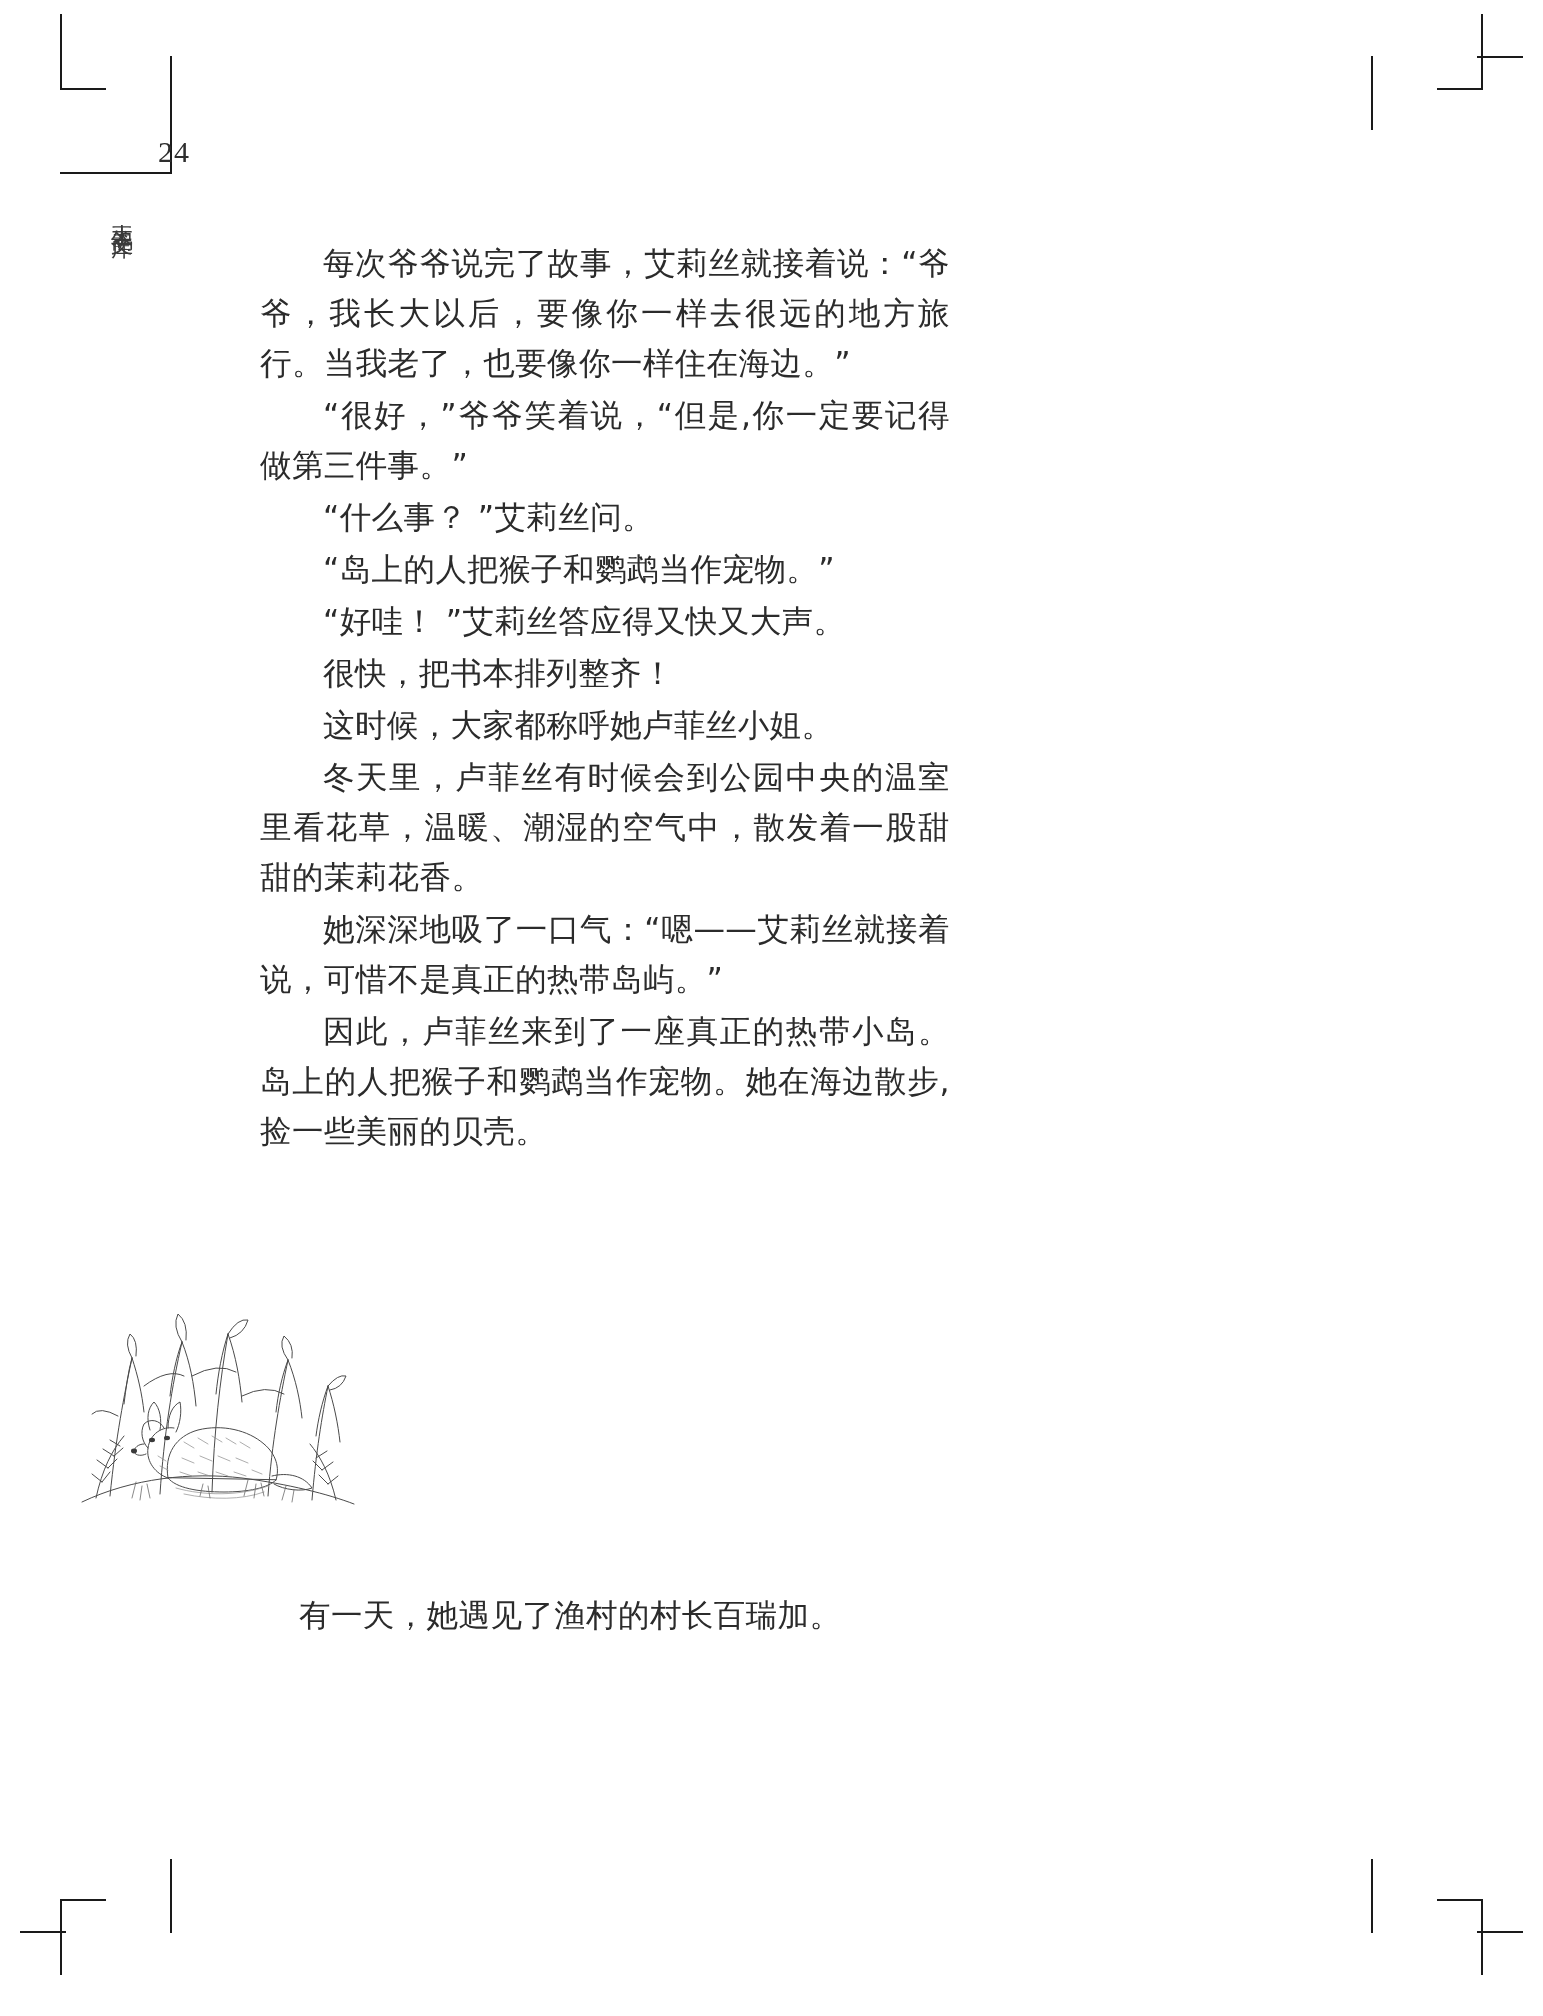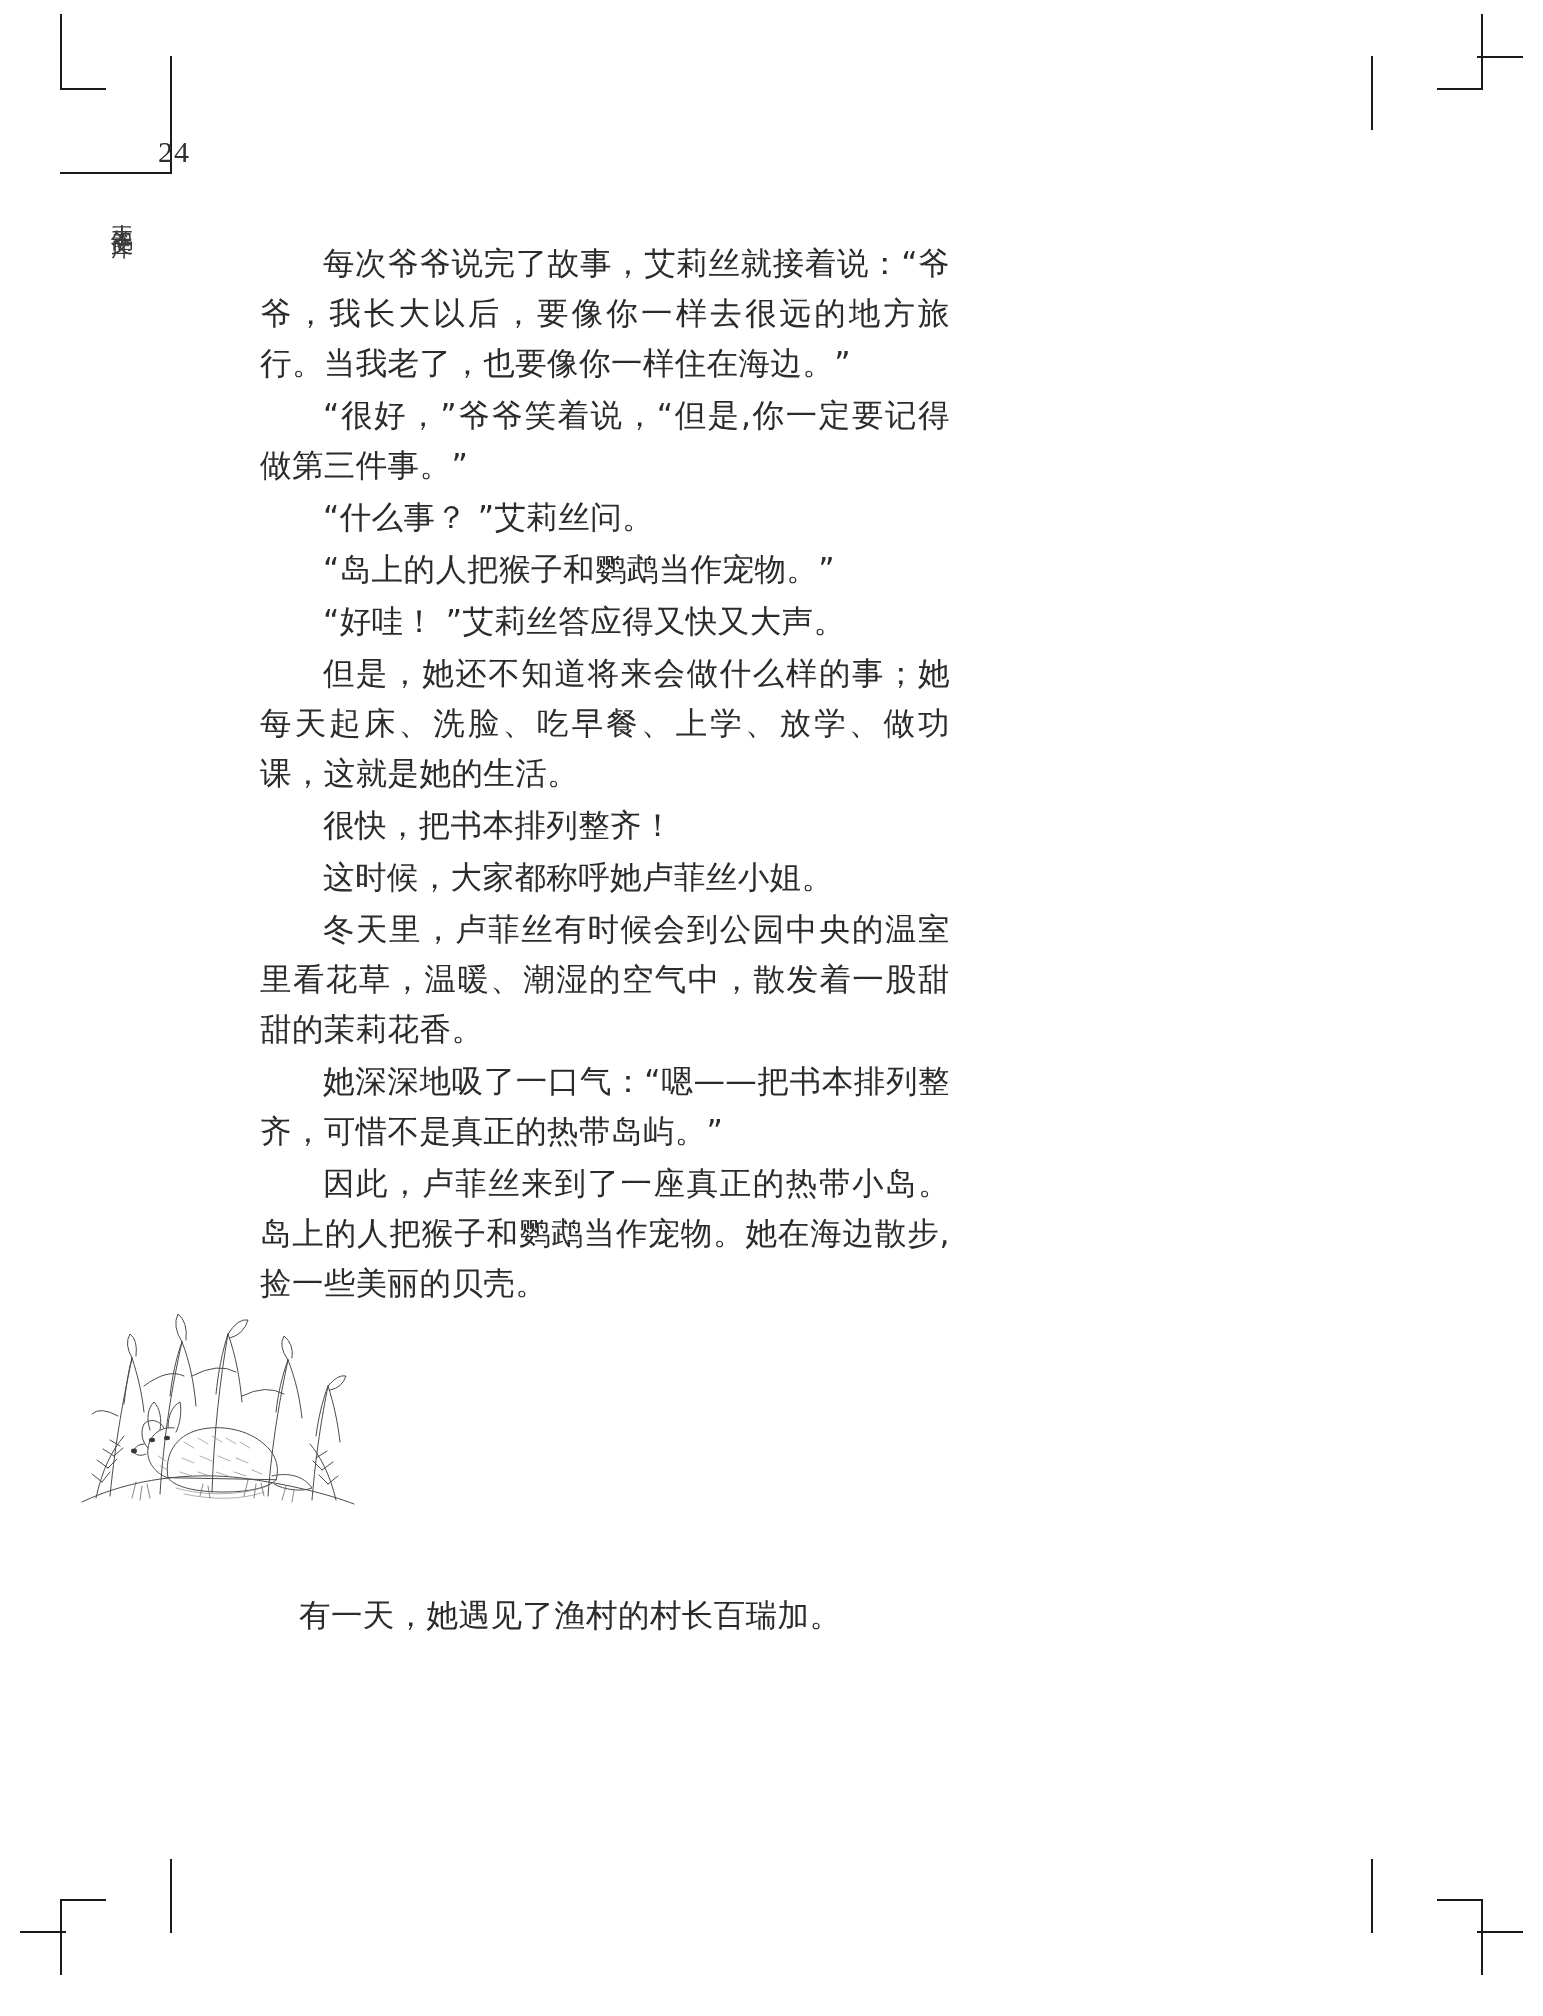--- a/index.html
+++ b/index.html
@@ -150,25 +150,24 @@
   <div class="folio">24</div>
 
   <div class="series-vertical">大王鸽文库</div>
 
   <div class="body-block">
     <p class="para indent">每次爷爷说完了故事，艾莉丝就接着说：“爷爷，我长大以后，要像你一样去很远的地方旅行。当我老了，也要像你一样住在海边。”</p>
     <p class="para indent">“很好，”爷爷笑着说，“但是,你一定要记得做第三件事。”</p>
     <p class="para indent">“什么事？ ”艾莉丝问。</p>
     <p class="para indent">“岛上的人把猴子和鹦鹉当作宠物。”</p>
     <p class="para indent">“好哇！ ”艾莉丝答应得又快又大声。</p>
-    <p class="para indent">但是，她还不知道将来会做什么样的事；她每天起床、洗脸、吃早餐、上学、放学、做功课，这就是她的生活。</p>
     <p class="para indent">很快，把书本排列整齐！</p>
     <p class="para indent">这时候，大家都称呼她卢菲丝小姐。</p>
     <p class="para indent">冬天里，卢菲丝有时候会到公园中央的温室里看花草，温暖、潮湿的空气中，散发着一股甜甜的茉莉花香。</p>
-    <p class="para indent">她深深地吸了一口气：“嗯——把书本排列整齐，可惜不是真正的热带岛屿。”</p>
+    <p class="para indent">她深深地吸了一口气：“嗯——艾莉丝就接着说，可惜不是真正的热带岛屿。”</p>
     <p class="para indent">因此，卢菲丝来到了一座真正的热带小岛。岛上的人把猴子和鹦鹉当作宠物。她在海边散步,捡一些美丽的贝壳。</p>
   </div>
 
   <div class="bottom-line">
     <p class="para indent">有一天，她遇见了渔村的村长百瑞加。</p>
   </div>
 
   <div class="illustration">
     <svg viewBox="0 0 288 268" width="288" height="268" xmlns="http://www.w3.org/2000/svg">
       <g stroke="#4a4a4a" fill="none" stroke-width="1" stroke-linecap="round">

